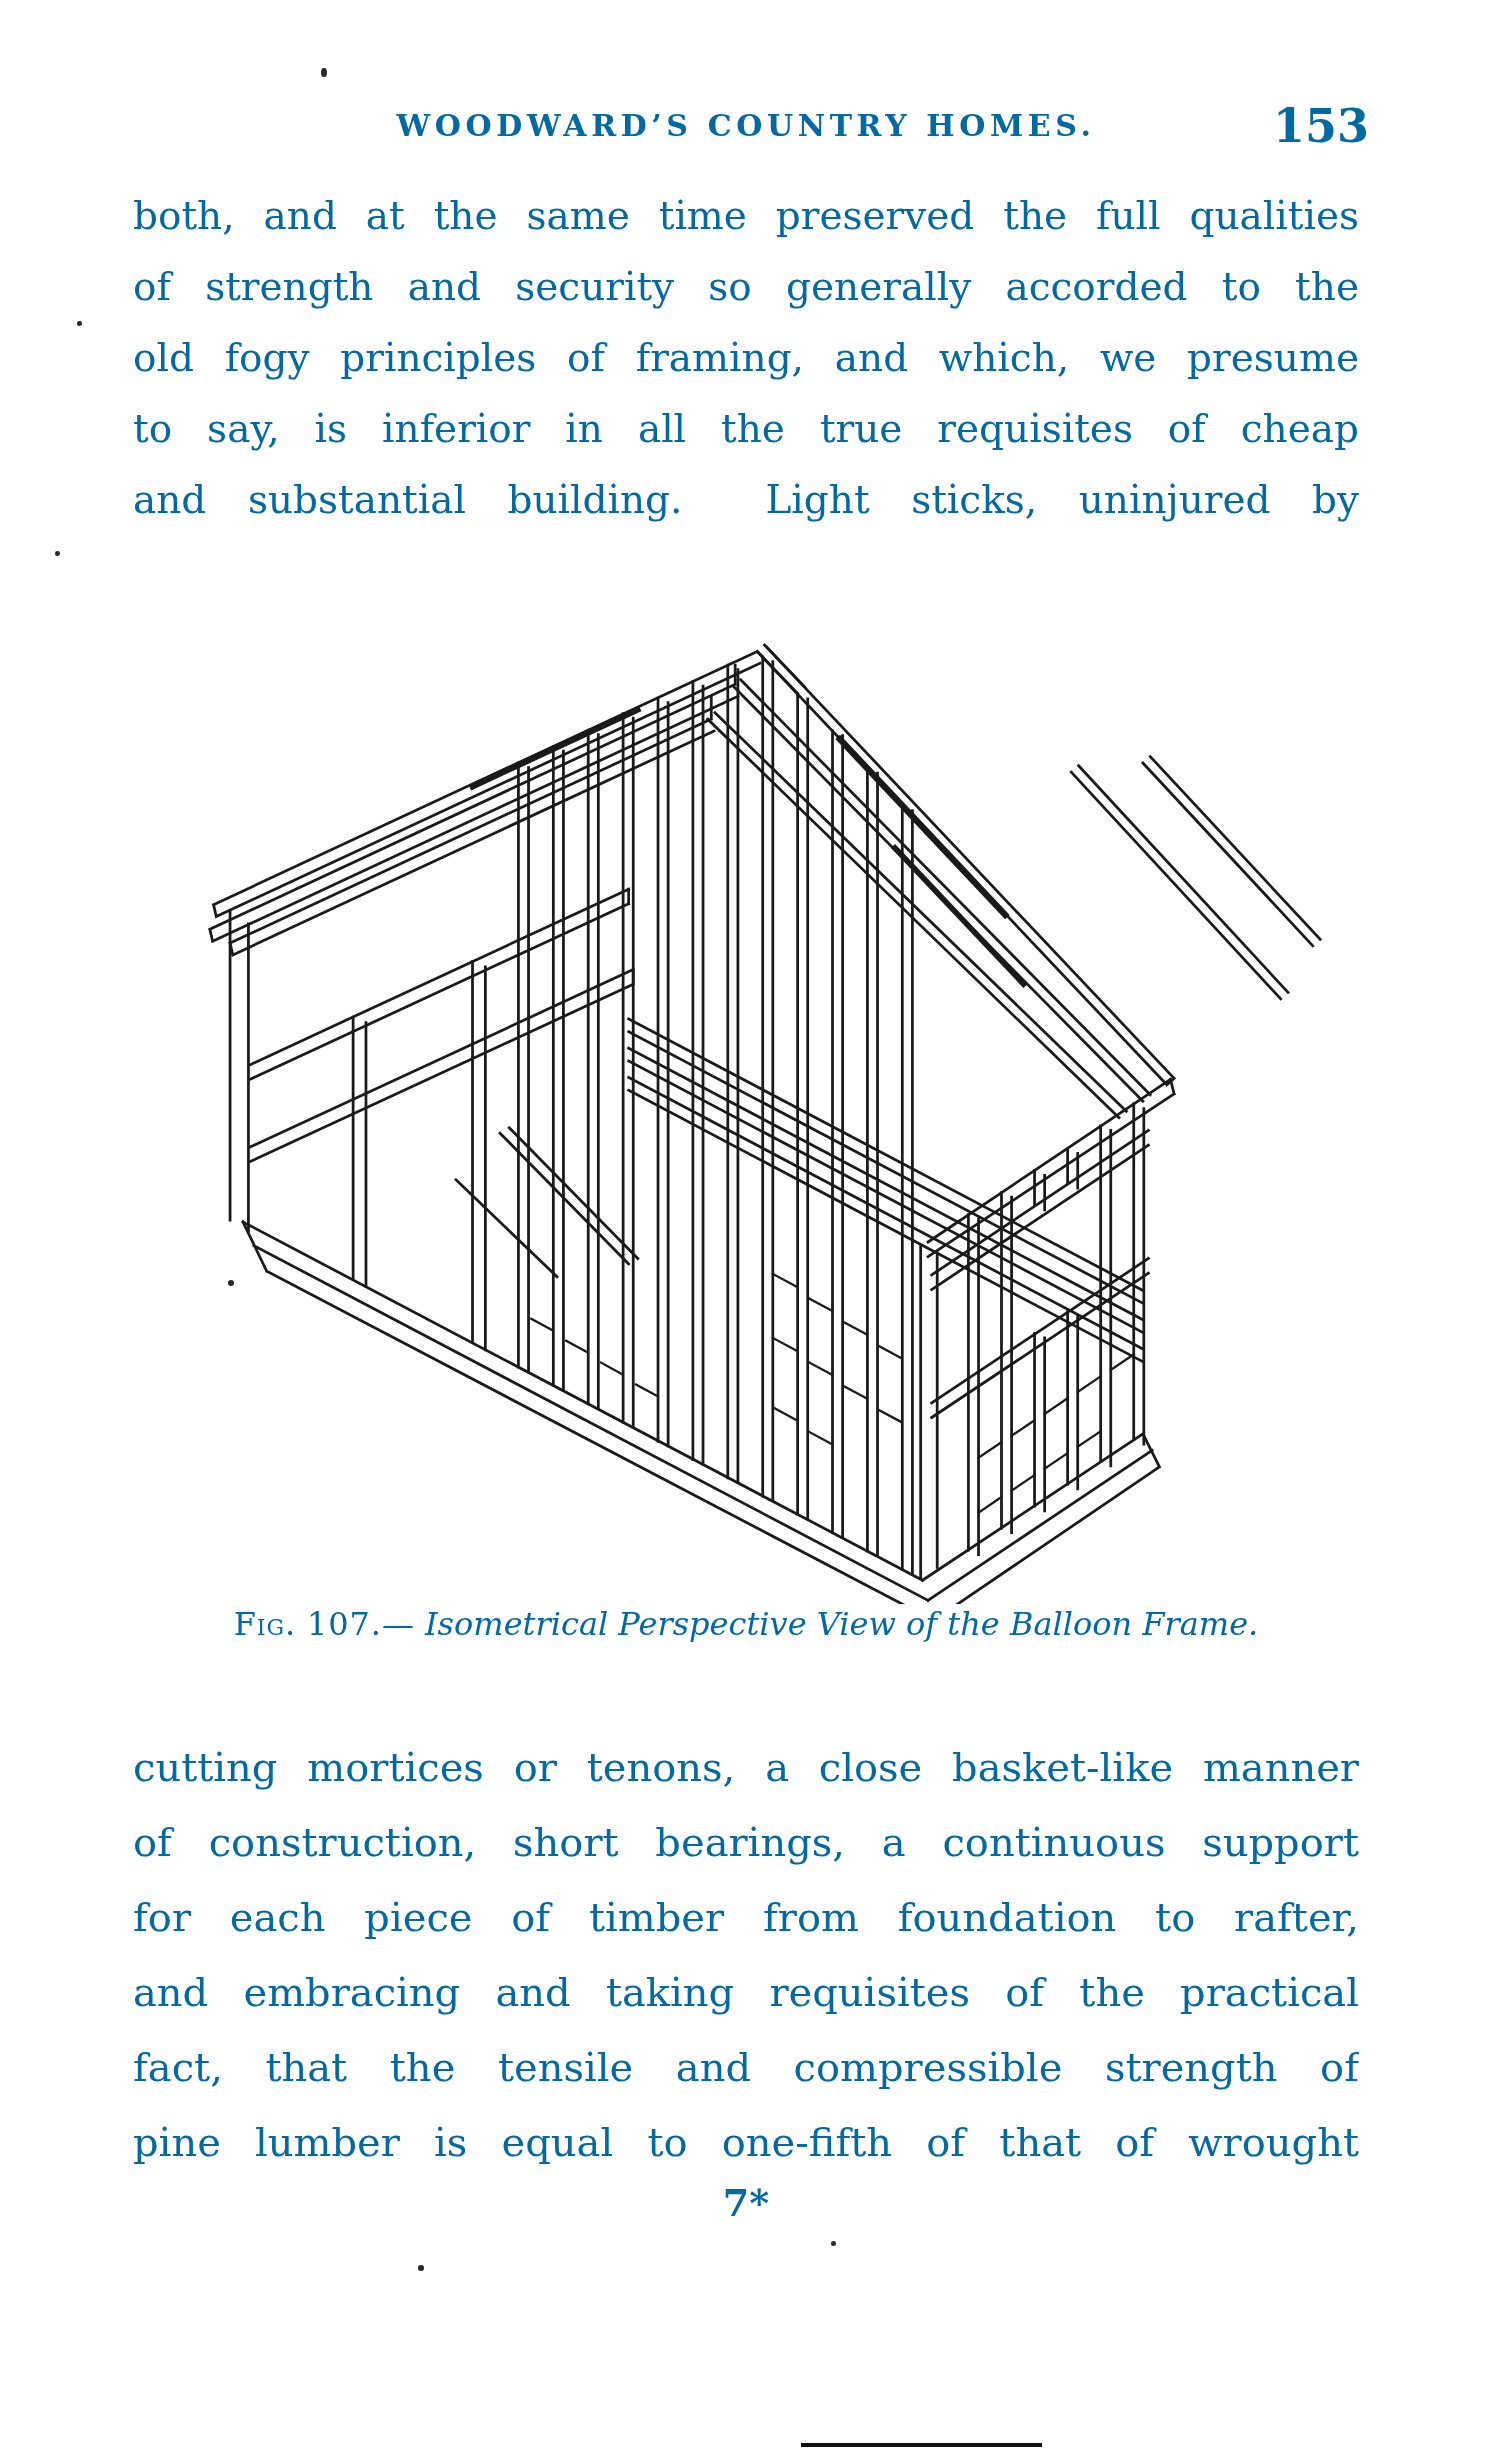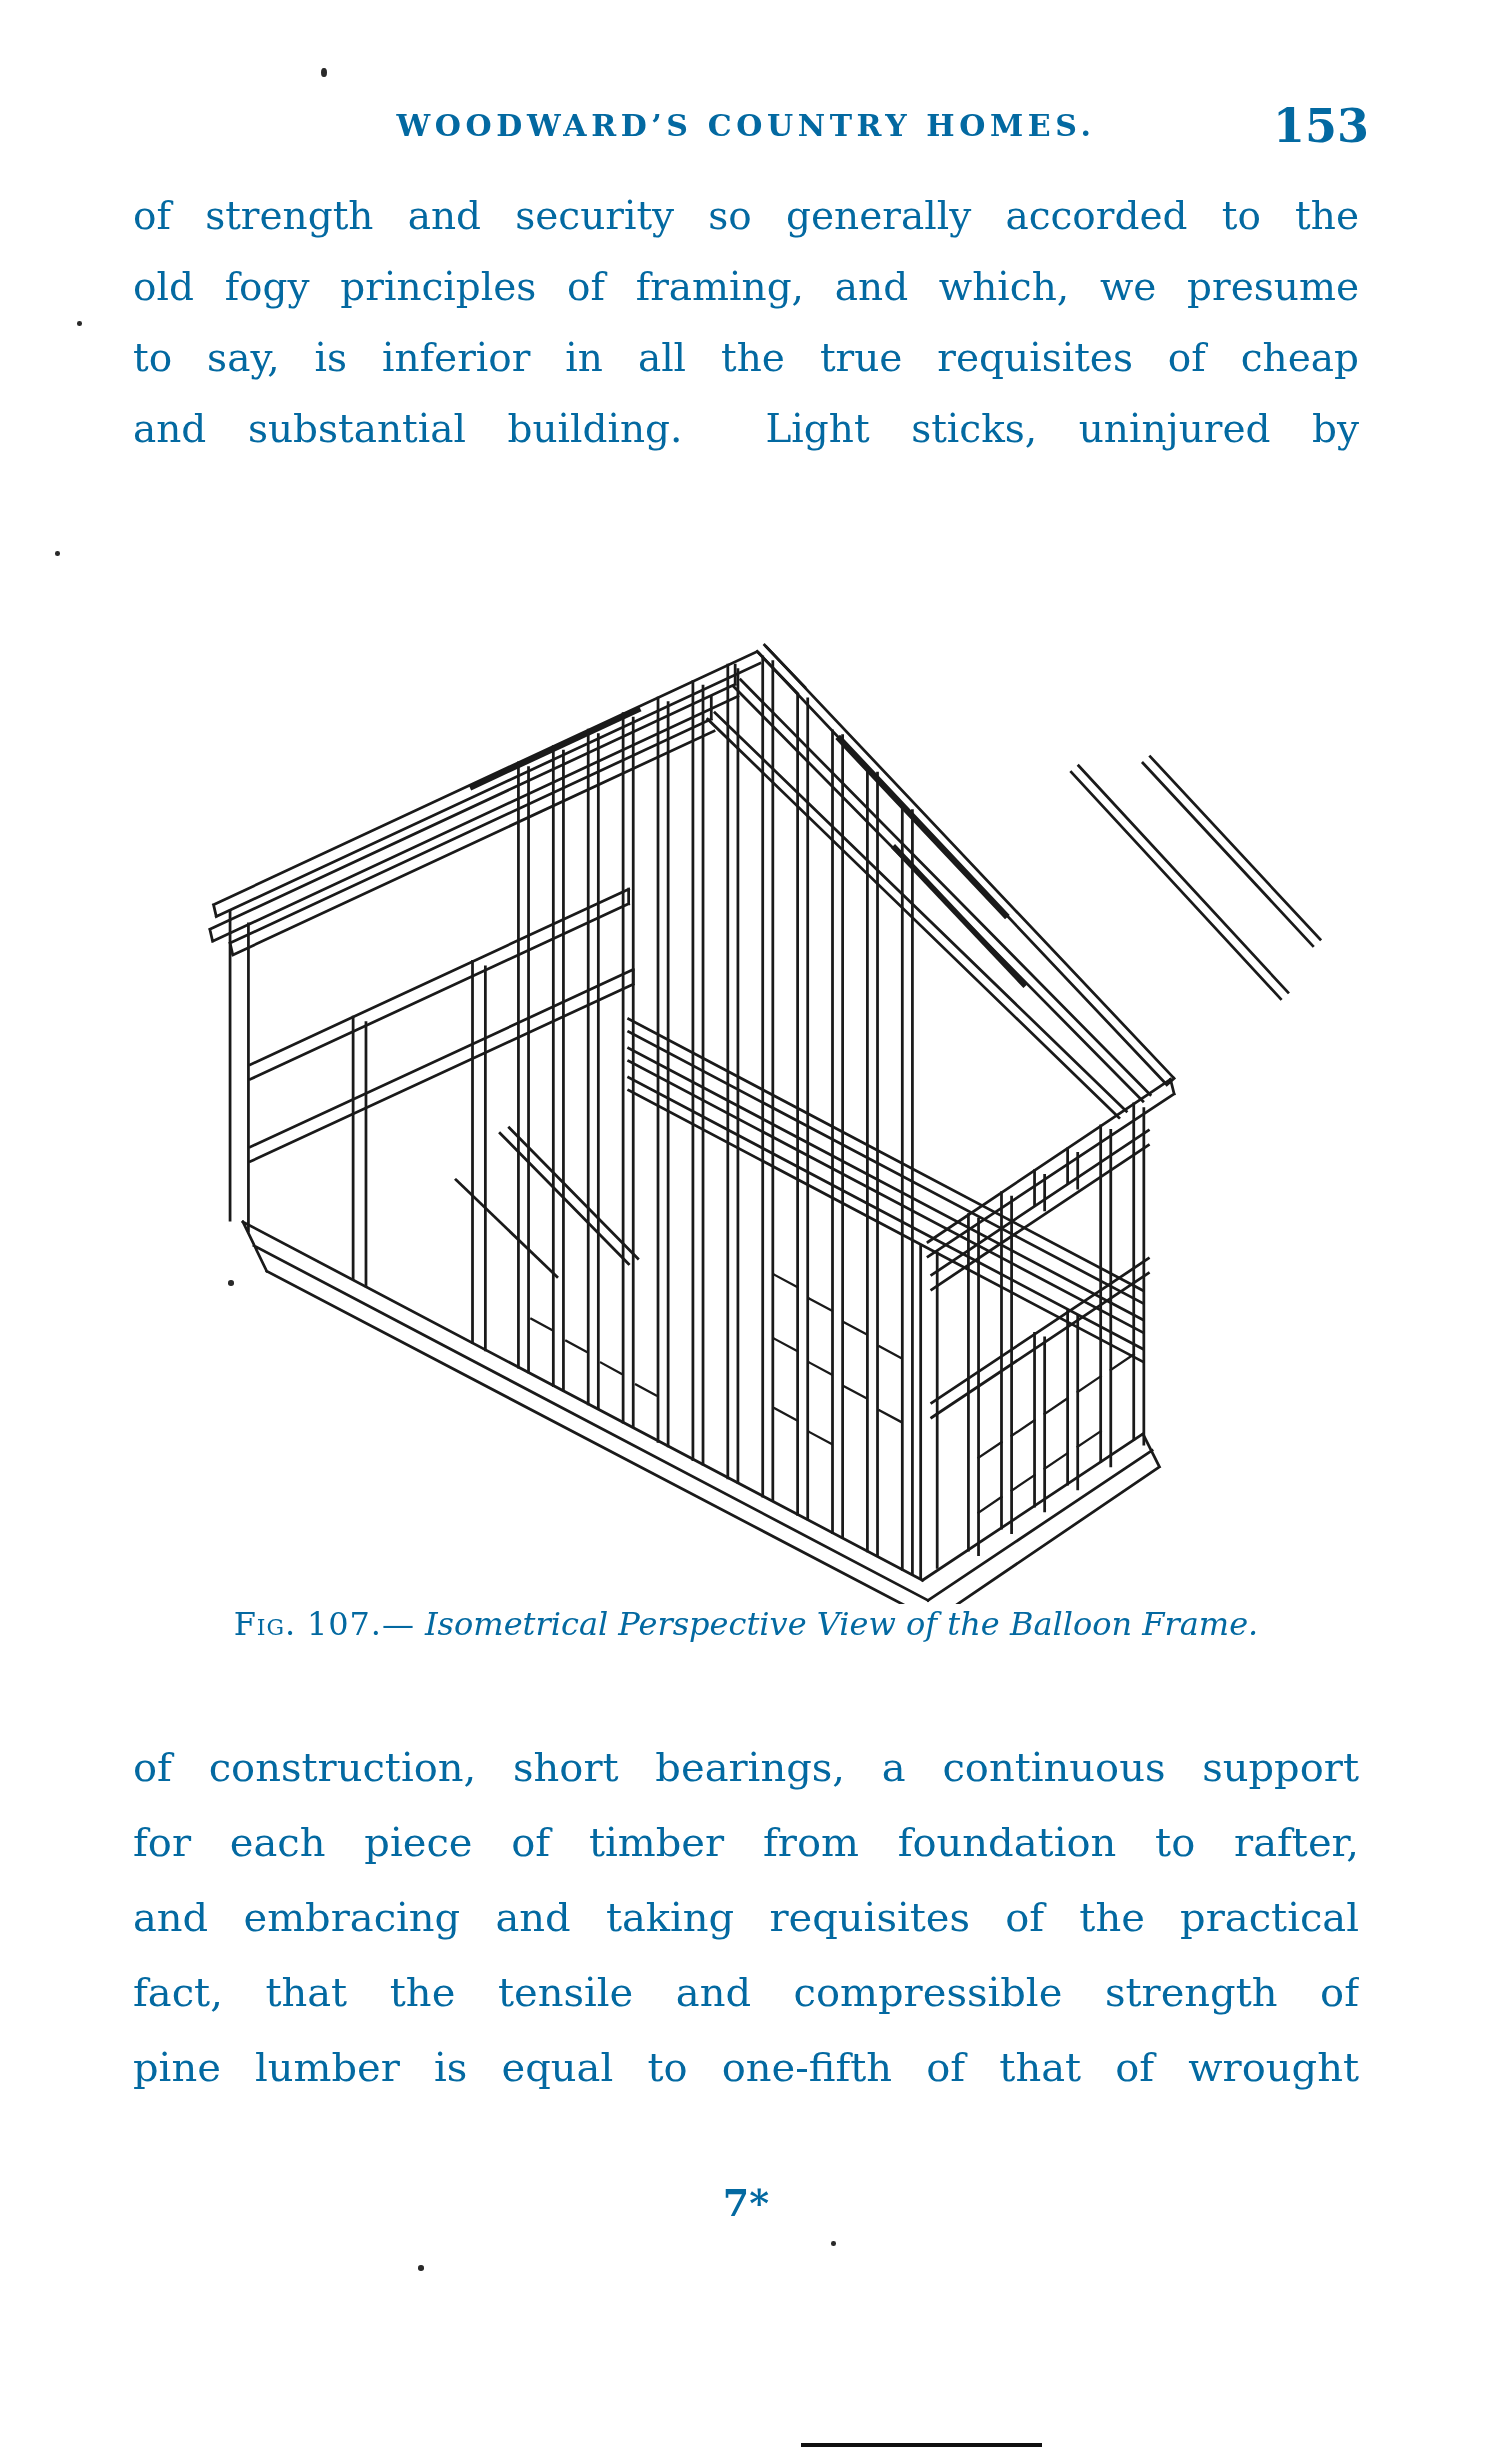--- a/index.html
+++ b/index.html
@@ -48,20 +48,21 @@
 </style>
 </head>
 <body>
 
 <div class="page">
 
   <div class="header-title">WOODWARD’S COUNTRY HOMES.</div>
   <div class="page-number">153</div>
 
   <div class="para p1">
+    <div class="line">both, and at the same time preserved the full qualities</div>
     <div class="line">of strength and security so generally accorded to the</div>
     <div class="line">old fogy principles of framing, and which, we presume</div>
     <div class="line">to say, is inferior in all the true requisites of cheap</div>
     <div class="line">and substantial building.&nbsp; Light sticks, uninjured by</div>
   </div>
 
   <div class="figure-wrap">
     <svg viewBox="0 0 1225 1060" preserveAspectRatio="none">
       <g class="ink" stroke-width="3">
 
@@ -135,20 +136,21 @@
       </g>
     </svg>
   </div>
 
   <div class="fig-caption">
     <span class="label">Fig. 107.—</span>
     <span class="text">Isometrical Perspective View of the Balloon Frame.</span>
   </div>
 
   <div class="para p2">
+    <div class="line">cutting mortices or tenons, a close basket-like manner</div>
     <div class="line">of construction, short bearings, a continuous support</div>
     <div class="line">for each piece of timber from foundation to rafter,</div>
     <div class="line">and embracing and taking requisites of the practical</div>
     <div class="line">fact, that the tensile and compressible strength of</div>
     <div class="line">pine lumber is equal to one-fifth of that of wrought</div>
   </div>
 
   <div class="signature">7*</div>
 
   <div class="speck" style="left:321px;top:68px;width:5.5px;height:9.2px;"></div>

